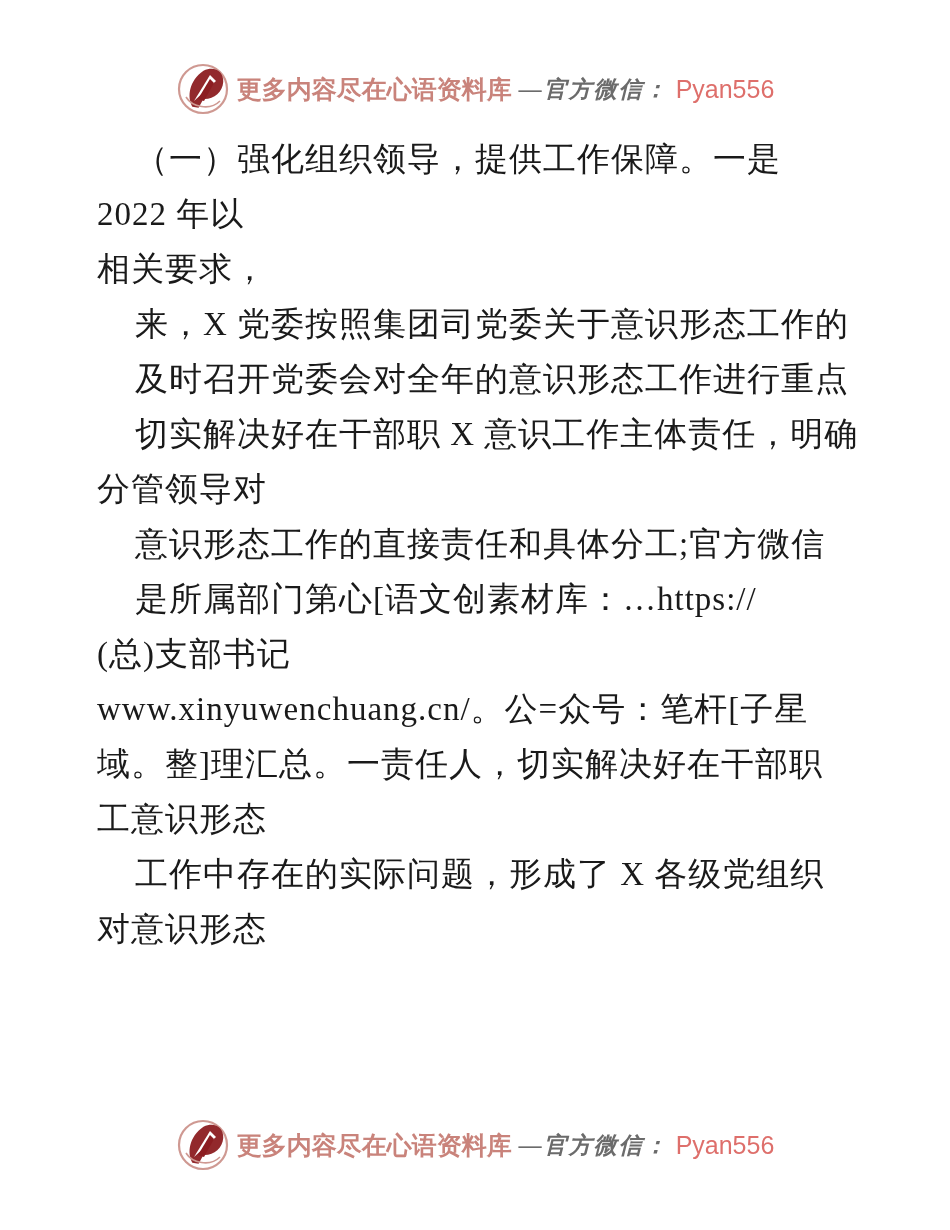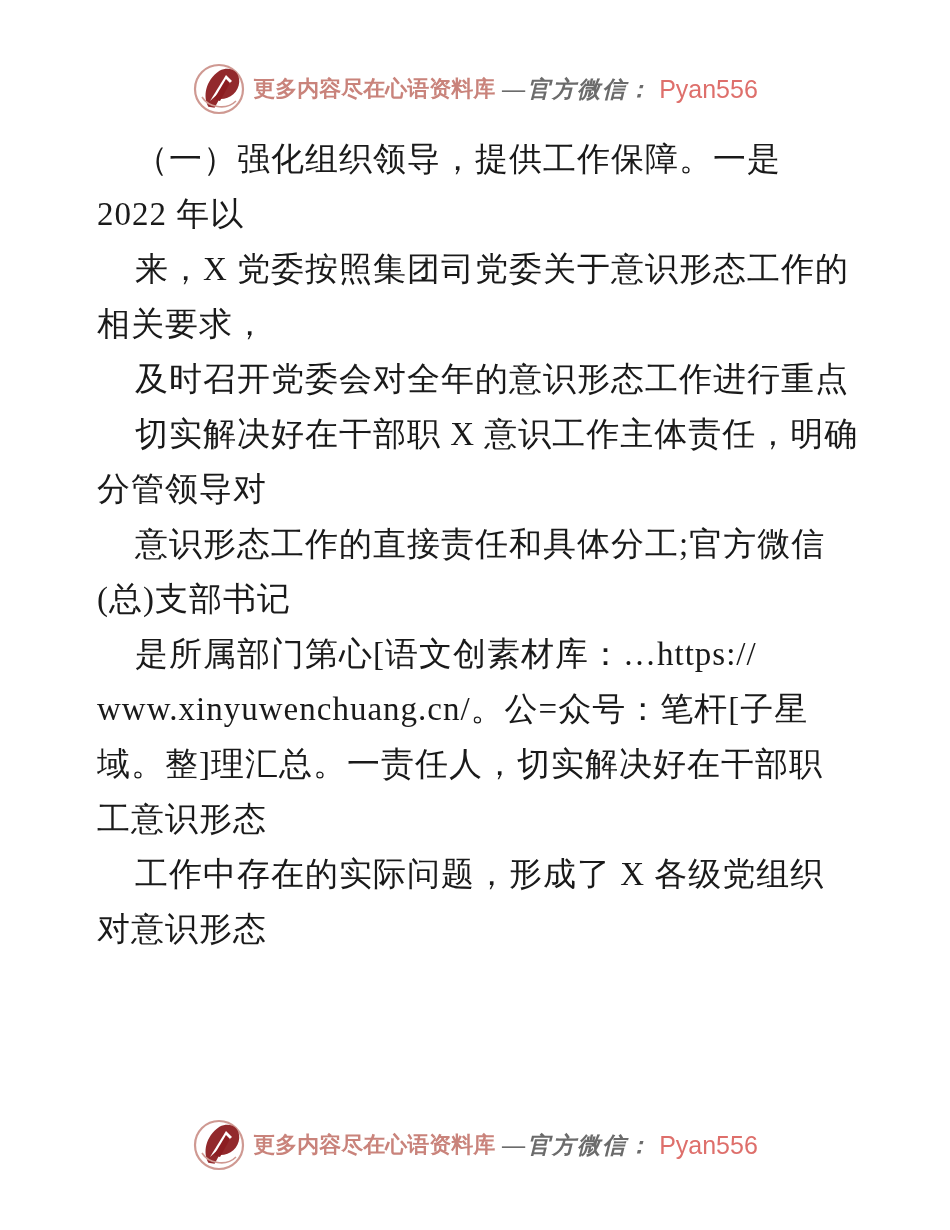--- a/index.html
+++ b/index.html
@@ -16,21 +16,21 @@
     display:flex;align-items:center;justify-content:center;gap:7px;
     white-space:nowrap;
   }
   .banner.top{top:60px;}
   .banner.bottom{top:1116px;}
   .logo{width:54px;height:56px;flex:0 0 auto;}
   .logo .ring{fill:none;stroke:var(--logo_light);stroke-width:2.2;}
   .logo .dark{fill:var(--logo_dark);}
   .logo .lite{fill:none;stroke:var(--logo_light);stroke-width:1.6;}
   .site-text{
-    color:var(--site);font-size:22px;letter-spacing:0px;font-weight:bold;
+    color:var(--site);font-size:25px;letter-spacing:0px;font-weight:bold;
   }
   .label-text{
     color:var(--label);font-size:23px;font-style:italic;font-weight:bold;
     letter-spacing:2px;
   }
   .wechat-id{
     color:var(--wechat);font-size:25px;
     font-family:"Liberation Sans","DejaVu Sans",sans-serif;
   }
   #body-text{
@@ -54,28 +54,28 @@
     <path class="lite" d="M10 36 C16 46, 34 50, 44 40"></path>
   </svg>
   <span class="site-text">更多内容尽在心语资料库</span>
   <span class="label-text">—官方微信：</span>
   <span class="wechat-id">Pyan556</span>
 </div>
 
 <div id="body-text">
     <div class="line indent">（一）强化组织领导，提供工作保障。一是</div>
     <div class="line">2022 年以</div>
+    <div class="line">相关要求，</div>
     <div class="line indent">来，X 党委按照集团司党委关于意识形态工作的</div>
-    <div class="line">相关要求，</div>
     <div class="line indent">及时召开党委会对全年的意识形态工作进行重点</div>
     <div class="line indent">切实解决好在干部职 X 意识工作主体责任，明确</div>
     <div class="line">分管领导对</div>
     <div class="line indent">意识形态工作的直接责任和具体分工;官方微信</div>
+    <div class="line indent">是所属部门第心[语文创素材库：…https://</div>
     <div class="line">(总)支部书记</div>
-    <div class="line indent">是所属部门第心[语文创素材库：…https://</div>
     <div class="line">www.xinyuwenchuang.cn/。公=众号：笔杆[子星</div>
     <div class="line">域。整]理汇总。一责任人，切实解决好在干部职</div>
     <div class="line">工意识形态</div>
     <div class="line indent">工作中存在的实际问题，形成了 X 各级党组织</div>
     <div class="line">对意识形态</div>
   </div>
 
 <div class="banner bottom">
   <svg class="logo" viewBox="0 0 54 56">
     <circle class="ring" cx="27" cy="28" r="24"></circle>

